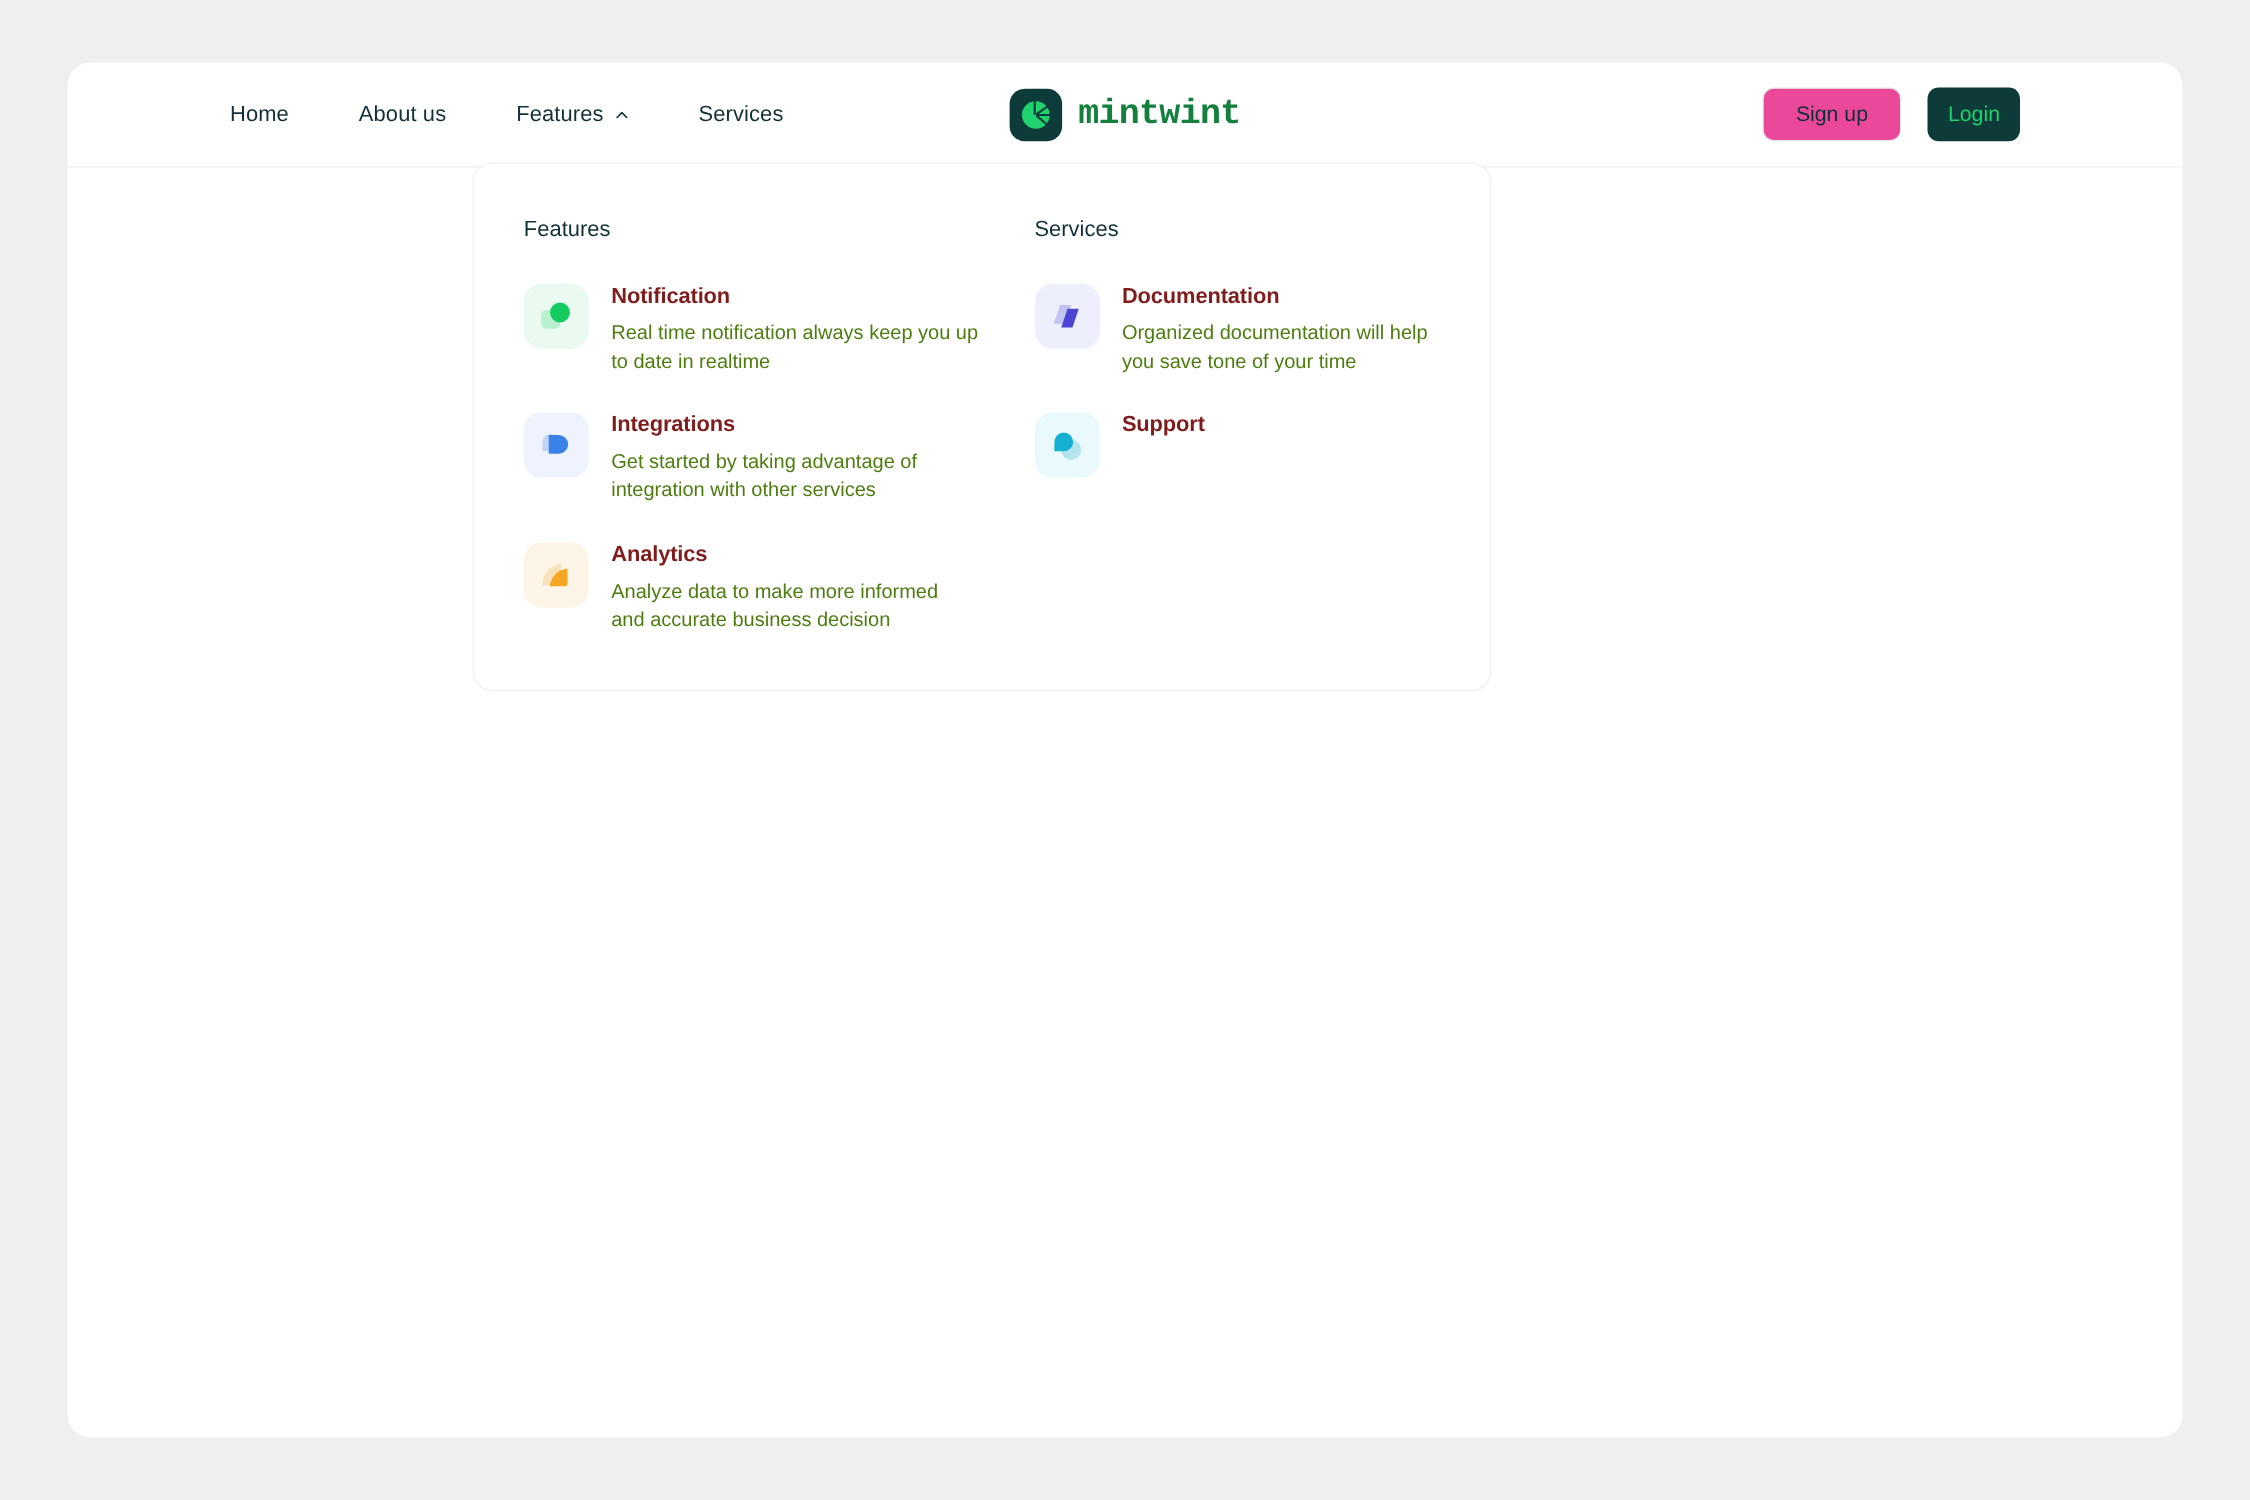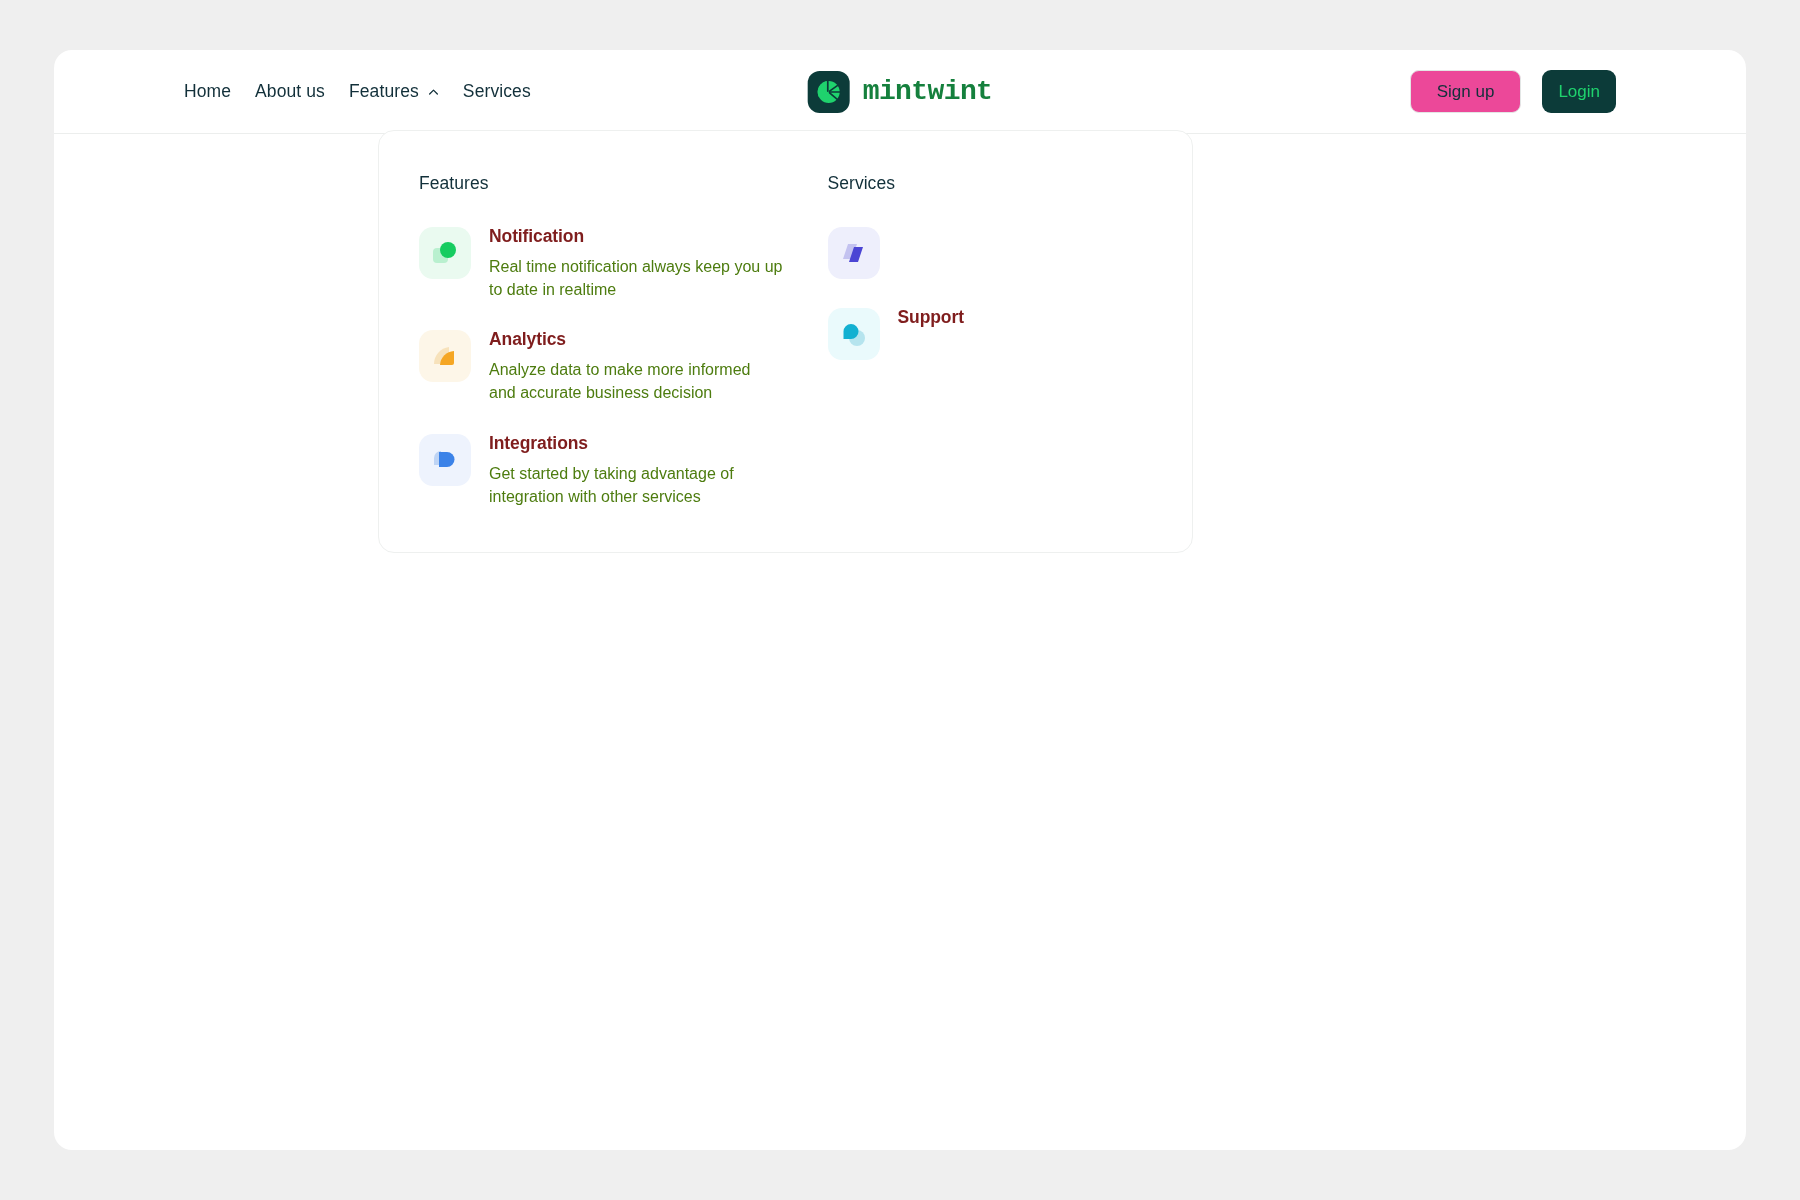--- a/index.html
+++ b/index.html
@@ -31,21 +31,21 @@
     position: relative;
     height: 84px;
     border-bottom: 1px solid #eceeed;
     display: flex;
     align-items: center;
   }
 
   .nav-links {
     display: flex;
     align-items: center;
-    gap: 24px;
+    gap: 56px;
     margin-left: 130px;
   }
 
   .nav-link {
     font-size: 17.5px;
     color: #12303a;
     letter-spacing: 0.1px;
     text-decoration: none;
     display: flex;
     align-items: center;
@@ -248,57 +248,61 @@
               <circle cx="18" cy="12" r="8" fill="#16cc60"></circle>
             </svg>
           </span>
           <span class="item-text">
             <span class="item-title" style="display:block">Notification</span>
             <span class="item-desc" style="display:block">Real time notification always keep you up to date in realtime</span>
           </span>
         </div>
 
         <div class="menu-item">
+          <span class="item-icon" style="background:#eef3fd">
+            <svg width="30" height="30" viewBox="0 0 30 30">
+              <path d="M4 13 A7 7 0 0 1 11 6 L11 20 L4 20 Z" fill="#bed4f5"></path>
+              <path d="M9 7 L17 7 A7.5 7.5 0 0 1 17 22 L9 22 Z" fill="#3b82e8"></path>
+            </svg>
+          </span>
+          <span class="item-text">
+            <span class="item-title" style="display:block">Integrations</span>
+            <span class="item-desc" style="display:block">Get started by taking advantage of integration with other services</span>
+          </span>
+        </div>
+
+        <div class="menu-item">
           <span class="item-icon" style="background:#fdf6e8">
             <svg width="30" height="30" viewBox="0 0 30 30">
               <path d="M4 23 A17 17 0 0 1 19 6 L19 23 Z" fill="#f7e2bb"></path>
               <path d="M10 24 A15 15 0 0 1 24 10 L24 22 A2 2 0 0 1 22 24 Z" fill="#f5a623"></path>
             </svg>
           </span>
           <span class="item-text">
             <span class="item-title" style="display:block">Analytics</span>
             <span class="item-desc" style="display:block">Analyze data to make more informed  and accurate business decision</span>
           </span>
         </div>
-
-        <div class="menu-item">
-          <span class="item-icon" style="background:#eef3fd">
-            <svg width="30" height="30" viewBox="0 0 30 30">
-              <path d="M4 13 A7 7 0 0 1 11 6 L11 20 L4 20 Z" fill="#bed4f5"></path>
-              <path d="M9 7 L17 7 A7.5 7.5 0 0 1 17 22 L9 22 Z" fill="#3b82e8"></path>
-            </svg>
-          </span>
-          <span class="item-text">
-            <span class="item-title" style="display:block">Integrations</span>
-            <span class="item-desc" style="display:block">Get started by taking advantage of integration with other services</span>
-          </span>
-        </div>
       </div>
 
       <div class="panel-column right">
         <div class="column-title">Services</div>
 
 
         <div class="menu-item">
           <span class="item-icon" style="background:#eeeffc">
             <svg width="30" height="30" viewBox="0 0 30 30">
               <path d="M9 6 L18 6 L13 21 L4 21 Z" fill="#c3c2f0" rx="2"></path>
               <path d="M15 9 L24 9 L19 24 L10 24 Z" fill="#4b45d4"></path>
             </svg>
           </span>
+          <span class="item-text">
+            <span class="item-title" style="display:block">Documentation</span>
+            <span class="item-desc" style="display:block">Organized documentation will help you save tone of your time</span>
+          </span>
         </div>
 
         <div class="menu-item">
           <span class="item-icon" style="background:#eafafc">
             <svg width="30" height="30" viewBox="0 0 30 30">
               <circle cx="18" cy="19" r="8" fill="#b5e4ee"></circle>
               <path d="M12 5 A7.5 7.5 0 0 1 19.5 12.5 A7.5 7.5 0 0 1 12 20 L4.5 20 L4.5 12.5 A7.5 7.5 0 0 1 12 5 Z" fill="#13b0d1"></path>
             </svg>
           </span>
           <span class="item-text">

